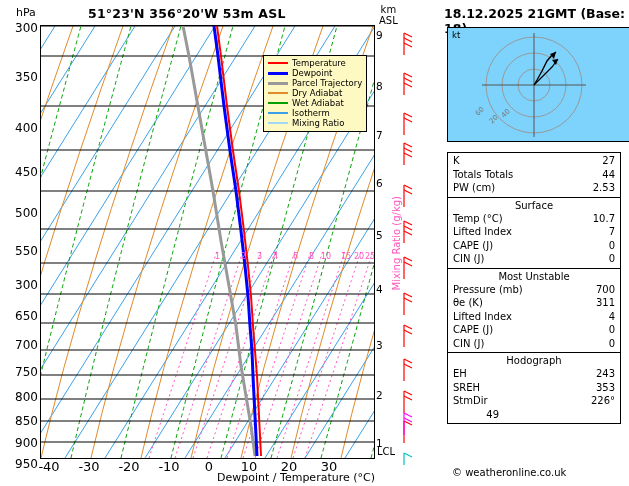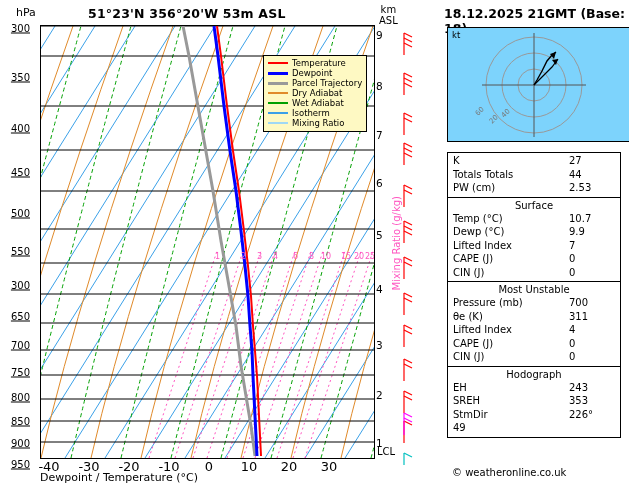--- a/index.html
+++ b/index.html
@@ -9,25 +9,25 @@
   
   .hpa-label{position:absolute;left:16px;top:6px;font-size:11px;color:#000;}
   .title-left{position:absolute;left:57px;top:6px;font-size:12.5px;font-weight:bold;color:#000;letter-spacing:0.2px;margin-left:31px;}
   .km-label{position:absolute;left:379px;top:4px;font-size:10px;color:#000;line-height:11px;text-align:center;}
   .title-right{position:absolute;left:444px;top:6px;font-size:12.5px;font-weight:bold;color:#000;}
 
   
   .plot{position:absolute;left:40px;top:25px;width:335px;height:434px;border:1px solid #000;box-sizing:border-box;overflow:hidden;background:#fff;}
   .plot svg{position:absolute;left:0;top:0;}
 
-  .ytick{position:absolute;right:8px;transform:translateY(-50%);font-size:10px;color:#000;text-decoration:underline;}
+  .ytick{position:absolute;right:0;transform:translateY(-50%);font-size:12px;color:#000;}
   .ylabels{position:absolute;left:0;top:25px;width:38px;height:434px;}
   .xlabels{position:absolute;left:40px;top:459px;width:335px;height:16px;}
   .xtick{position:absolute;transform:translateX(-50%);font-size:13px;color:#000;}
-  .xaxis-title{position:absolute;left:40px;top:471px;width:335px;text-align:left;font-size:11px;color:#000;}
+  .xaxis-title{position:absolute;left:40px;top:471px;width:335px;text-align:right;font-size:11px;color:#000;}
 
   
   .kmaxis{position:absolute;left:376px;top:25px;width:22px;height:434px;}
   .kmtick{position:absolute;left:0;width:22px;transform:translateY(-50%);font-size:10.5px;color:#000;text-align:left;}
 
   
   .mixlabel{position:absolute;left:391px;top:196px;width:14px;font-size:10px;color:#ff55c0;
     writing-mode:vertical-rl;transform:rotate(180deg);white-space:nowrap;}
 
   
@@ -41,21 +41,21 @@
   .hodo{position:absolute;left:447px;top:27px;width:210px;height:115px;border:1px solid #000;background:#7dd3fc;box-sizing:border-box;}
   .hodo .kt{position:absolute;left:4px;top:2px;font-size:8.5px;color:#000;}
 
   
   .tbl{position:absolute;left:447px;top:152px;width:174px;border:1px solid #000;background:#fff;box-sizing:border-box;font-size:10px;color:#000;}
   .tbl .sec{border-bottom:1px solid #000;padding:1px 0 2px 0;}
   .tbl .sec:last-child{border-bottom:none;}
   .tbl .hdr{text-align:center;font-size:10px;padding:1px 0;}
   .tbl .r{display:flex;padding:0 5px;line-height:13.5px;height:13.5px;}
   .tbl .k{flex:1;white-space:nowrap;}
-  .tbl .v{width:46px;text-align:left;}
+  .tbl .v{width:46px;text-align:right;}
 
   .credit{position:absolute;left:452px;top:467px;font-size:10px;color:#000;}
 </style>
 </head>
 <body>
 
 <div class="wrap">
 
   <div class="hpa-label">hPa</div>
   <div class="title-left">51°23'N  356°20'W  53m ASL</div>
@@ -336,24 +336,20 @@
           <span class="v">2.53</span>
         </div>
     </div>
     <div class="sec">
       <div class="hdr">Surface</div>
       <div class="r">
           <span class="k">Temp (°C)</span>
           <span class="v">10.7</span>
         </div>
       <div class="r">
-          <span class="k">Dewp (°C)</span>
-          <span class="v">9.9</span>
-        </div>
-      <div class="r">
           <span class="k">Lifted Index</span>
           <span class="v">7</span>
         </div>
       <div class="r">
           <span class="k">CAPE (J)</span>
           <span class="v">0</span>
         </div>
       <div class="r">
           <span class="k">CIN (J)</span>
           <span class="v">0</span>

